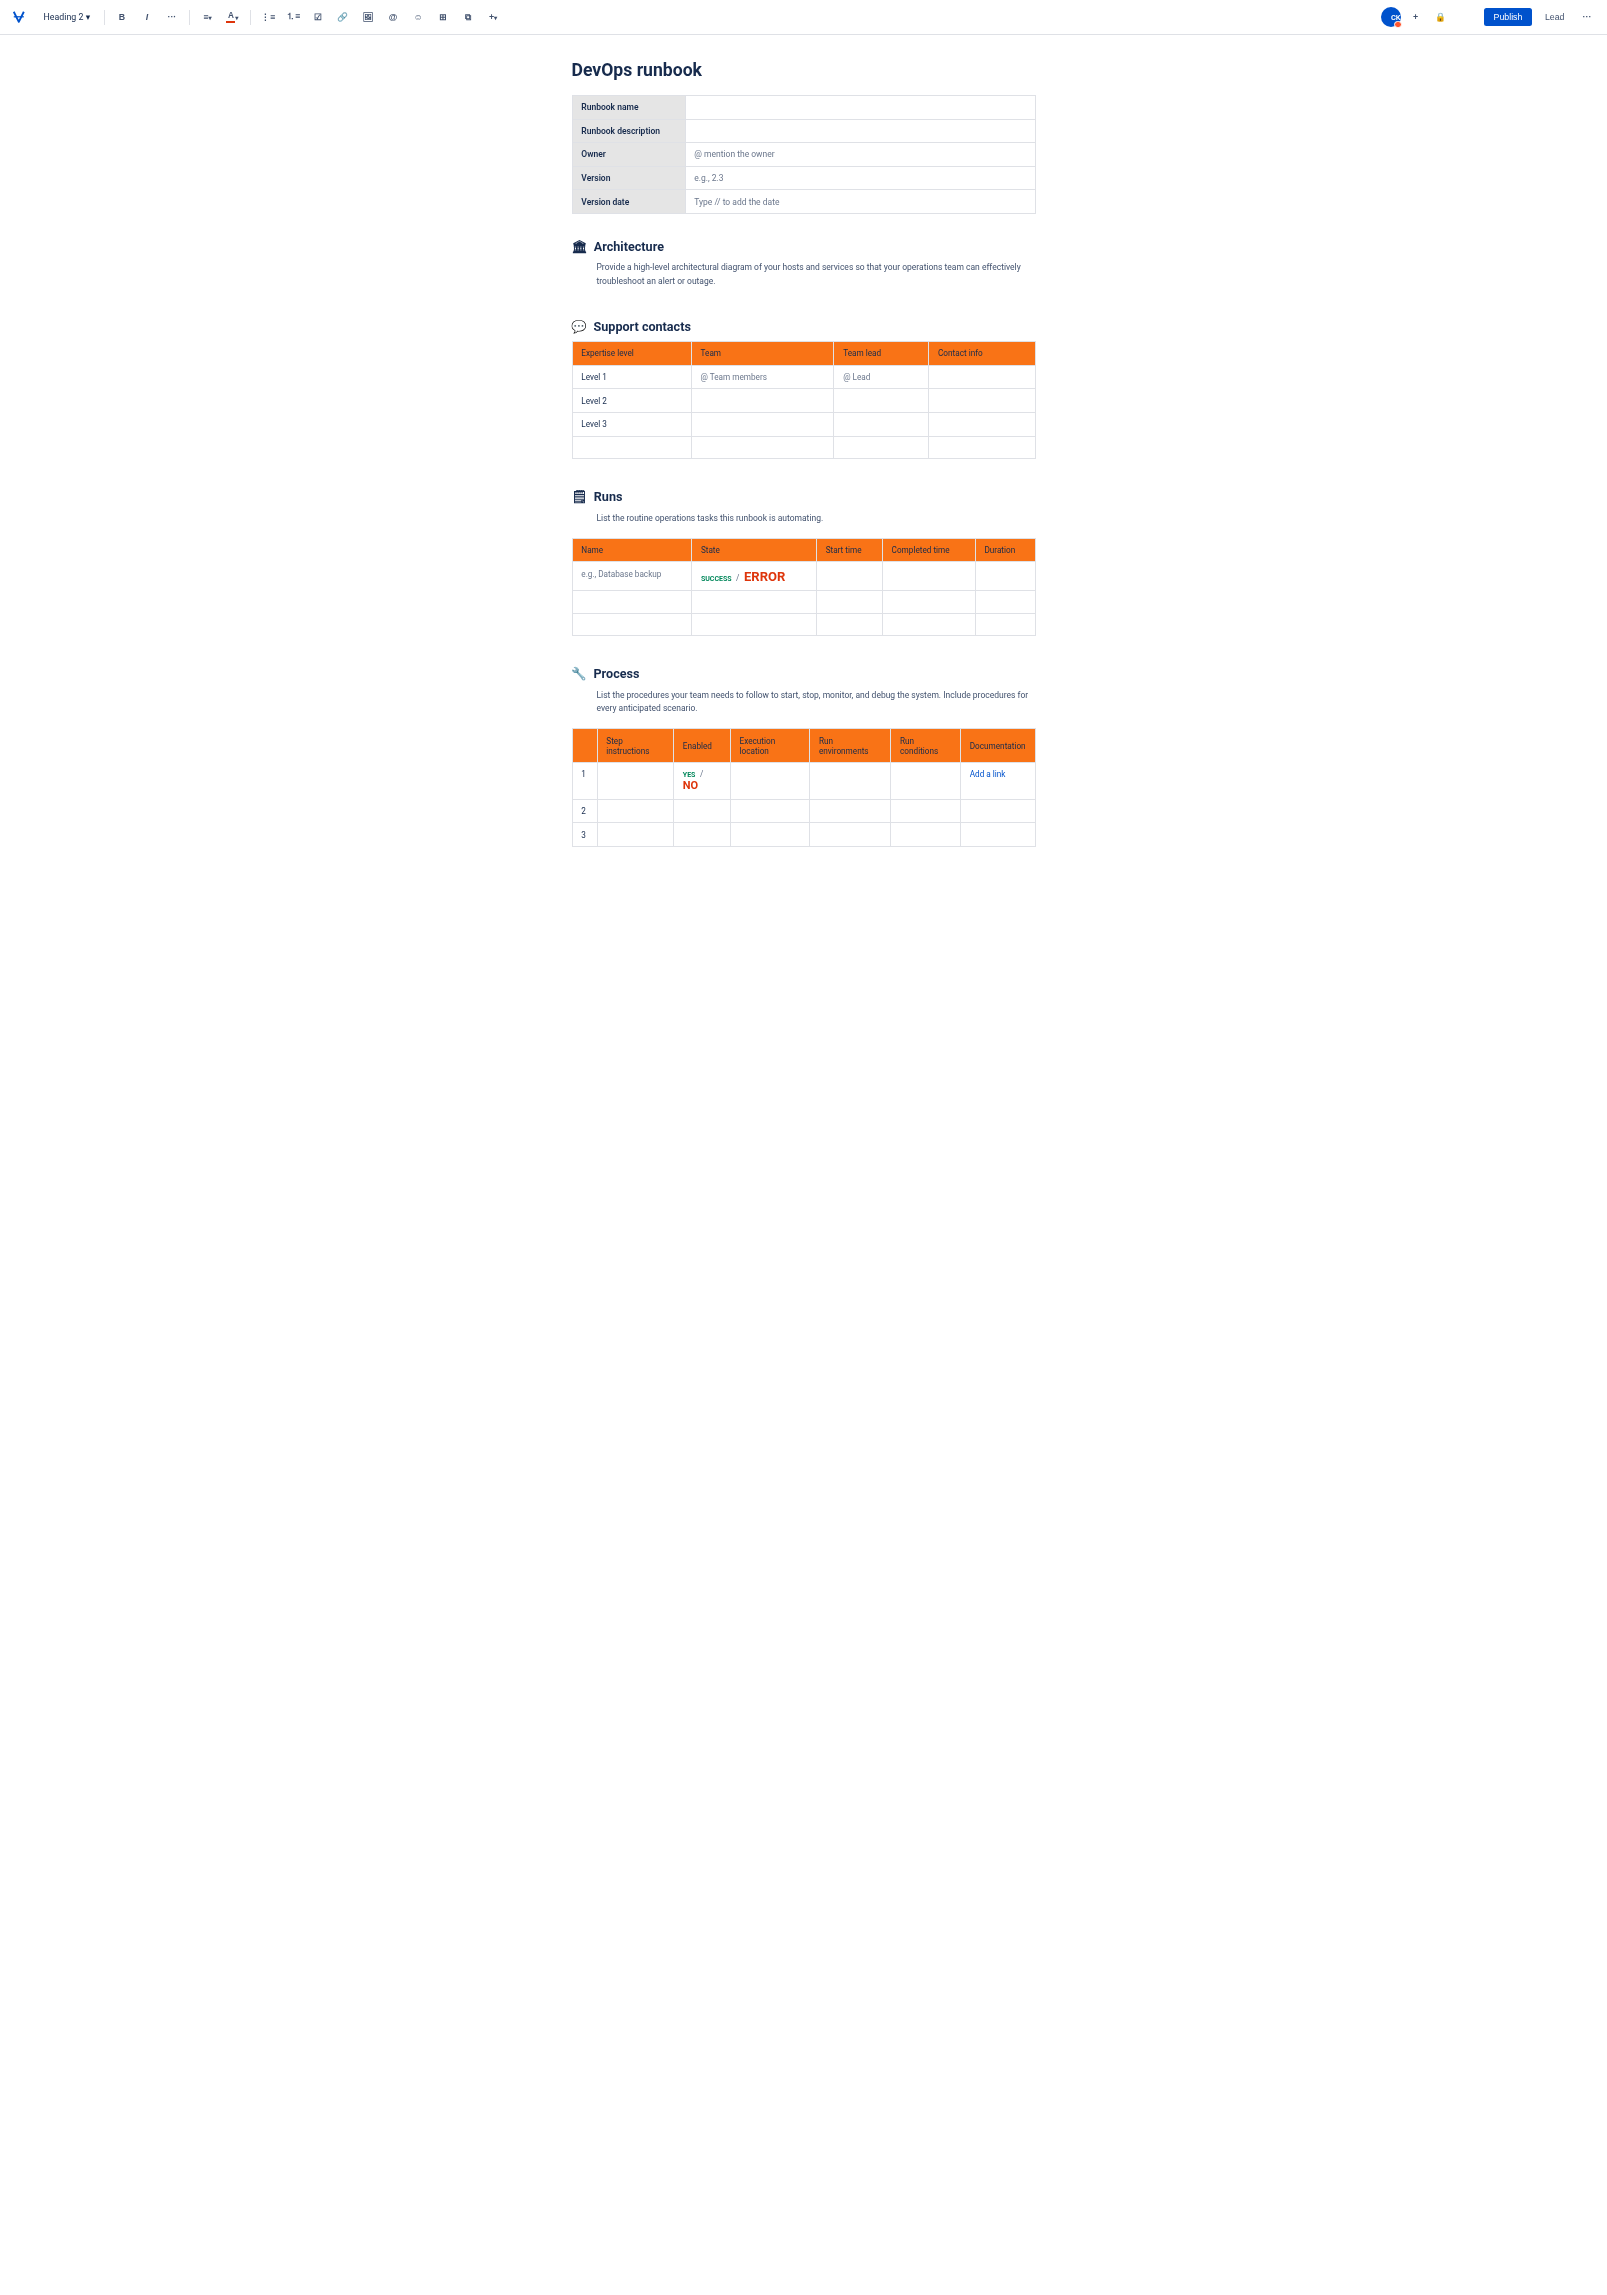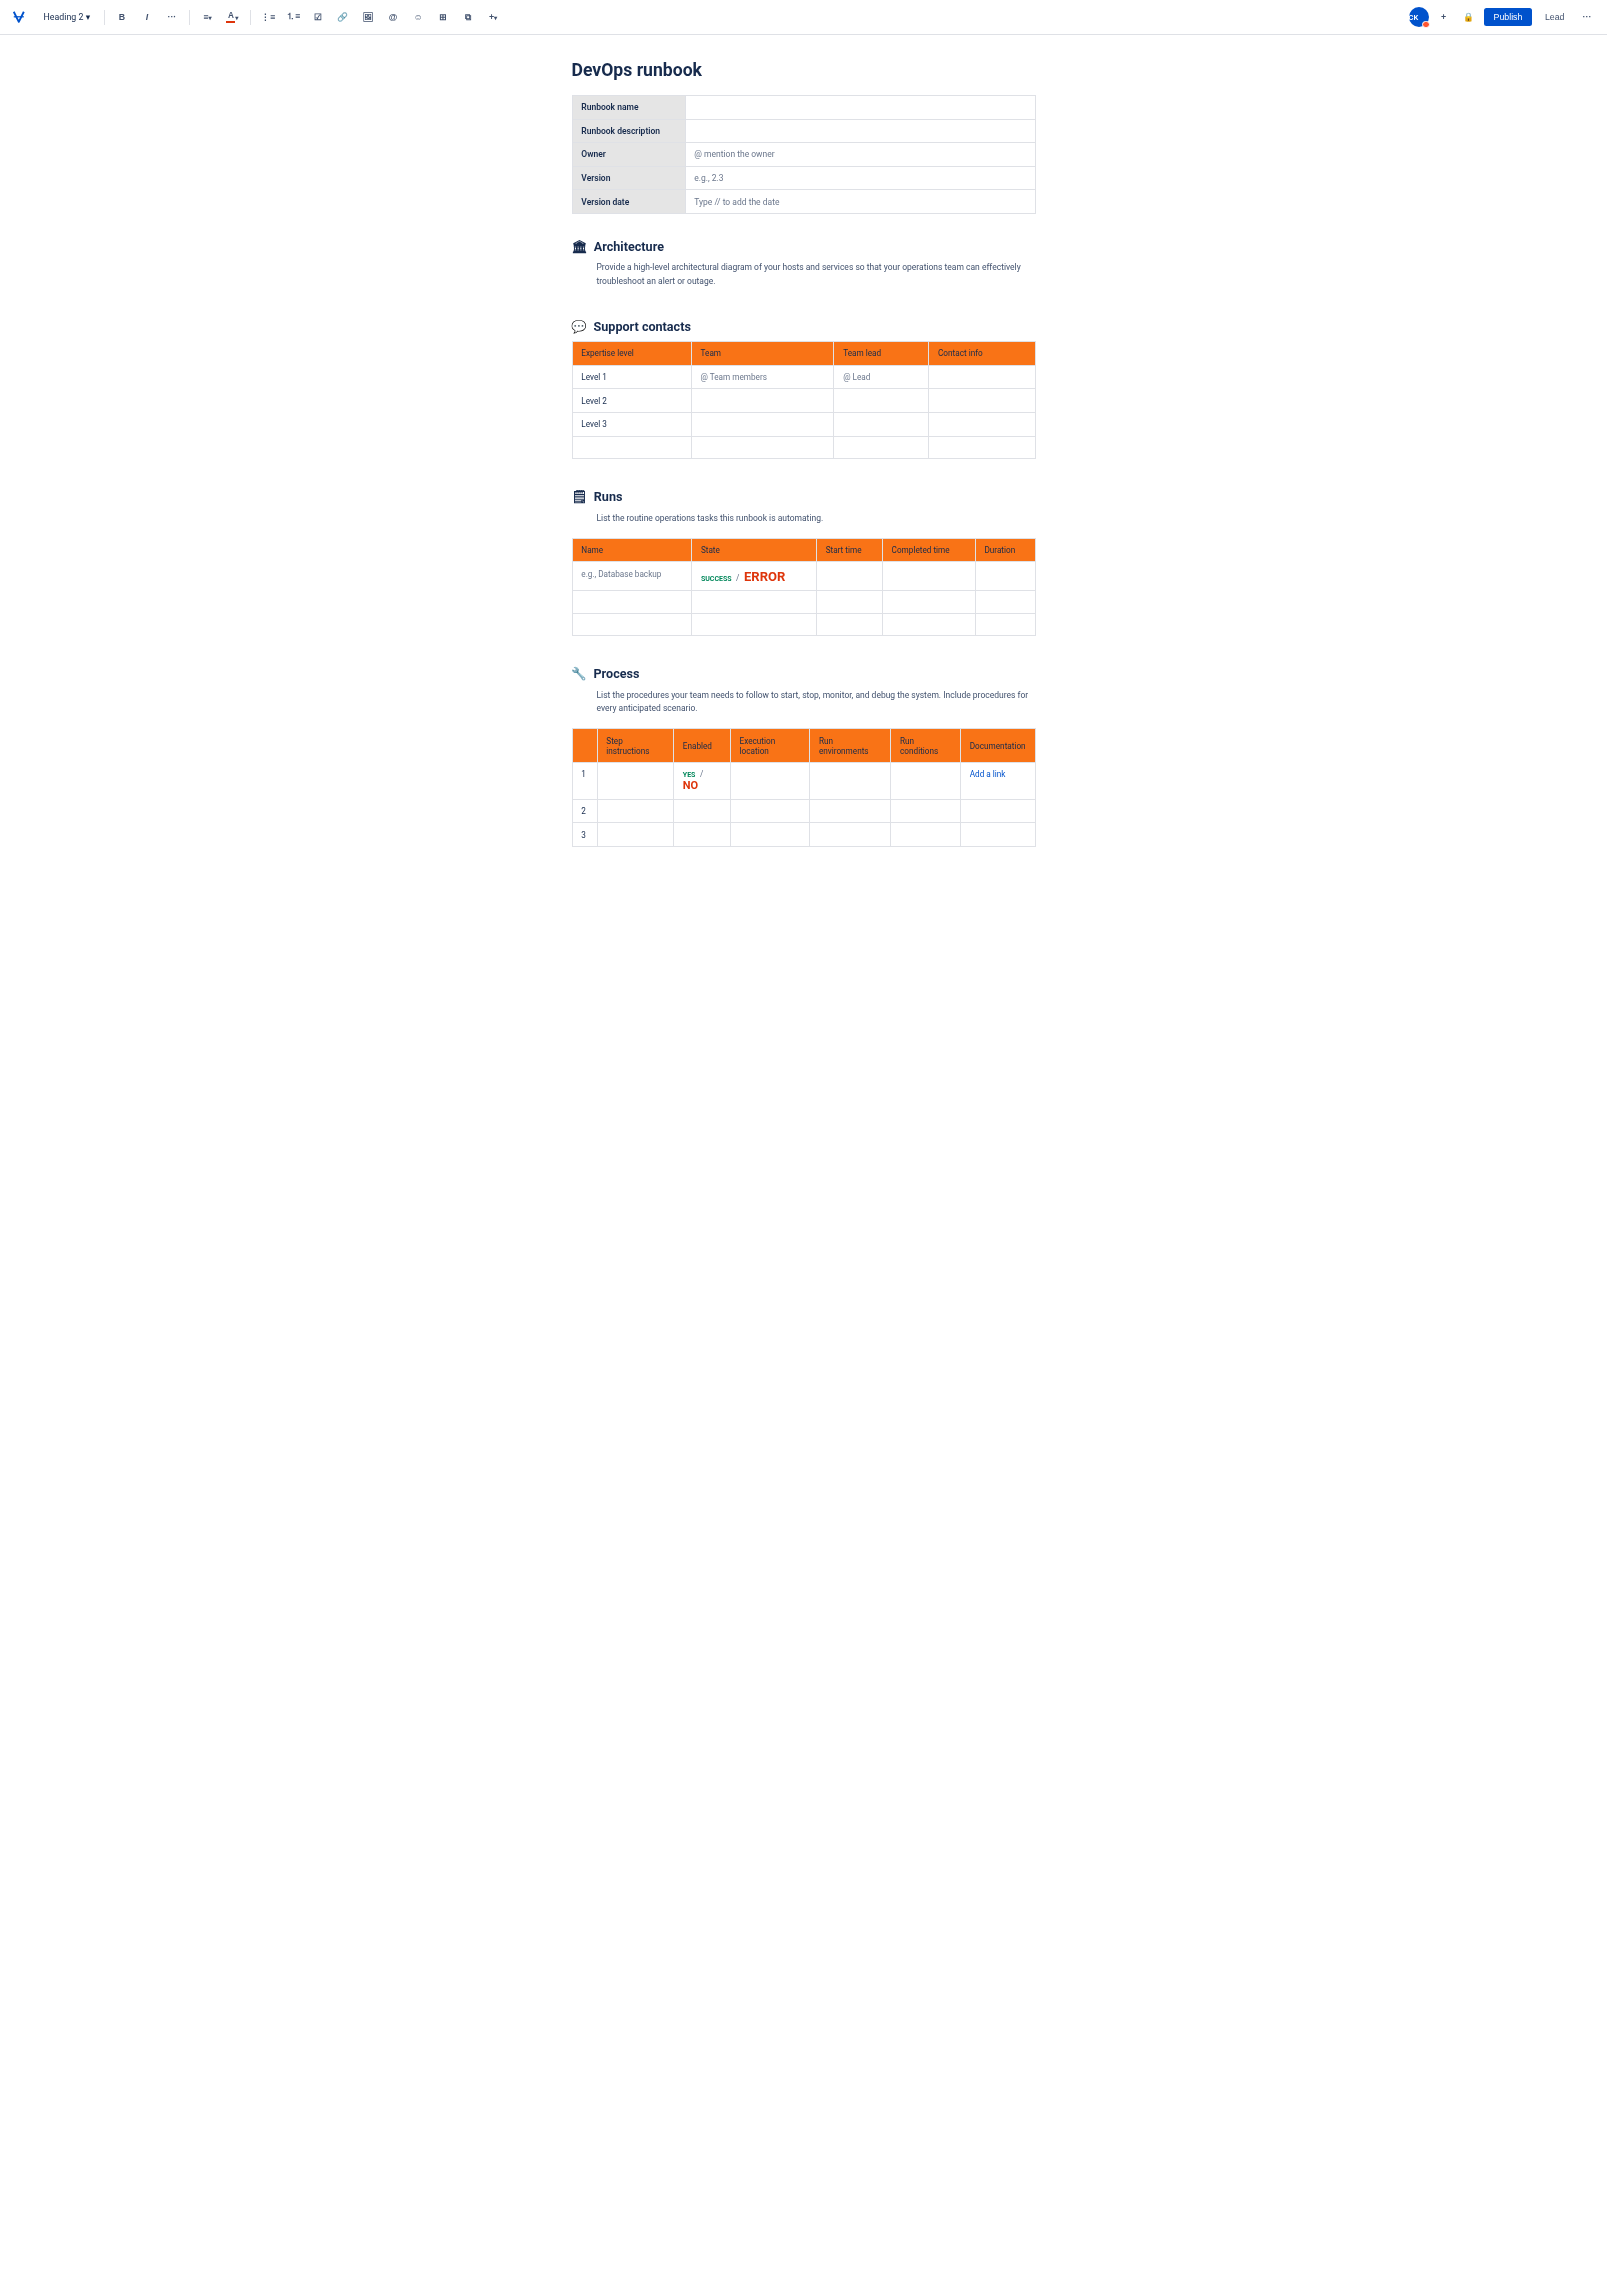--- a/index.html
+++ b/index.html
@@ -67,21 +67,21 @@
       gap: 5px;
     }
     .avatar {
       width: 20px;
       height: 20px;
       border-radius: 50%;
       background: #0052cc;
       color: #fff;
       display: flex;
       align-items: center;
-      justify-content: flex-start;
+      justify-content: flex-end;
       font-size: 7.5px;
       font-weight: 600;
       cursor: pointer;
       position: relative;
       margin-left: 6px;
     }
     .avatar-badge {
       position: absolute;
       bottom: -1.3px;
       right: -1.3px;
@@ -93,20 +93,21 @@
     }
     .btn-publish {
       background: #0052cc;
       color: #fff;
       border: none;
       border-radius: 2.5px;
       padding: 3.8px 10px;
       font-size: 8.8px;
       font-weight: 500;
       cursor: pointer;
+      margin-left: 28px;
     }
     .btn-close {
       background: transparent;
       border: none;
       font-size: 8.8px;
       color: #42526e;
       cursor: pointer;
       padding: 3.8px 7.5px;
       border-radius: 2.5px;
     }

